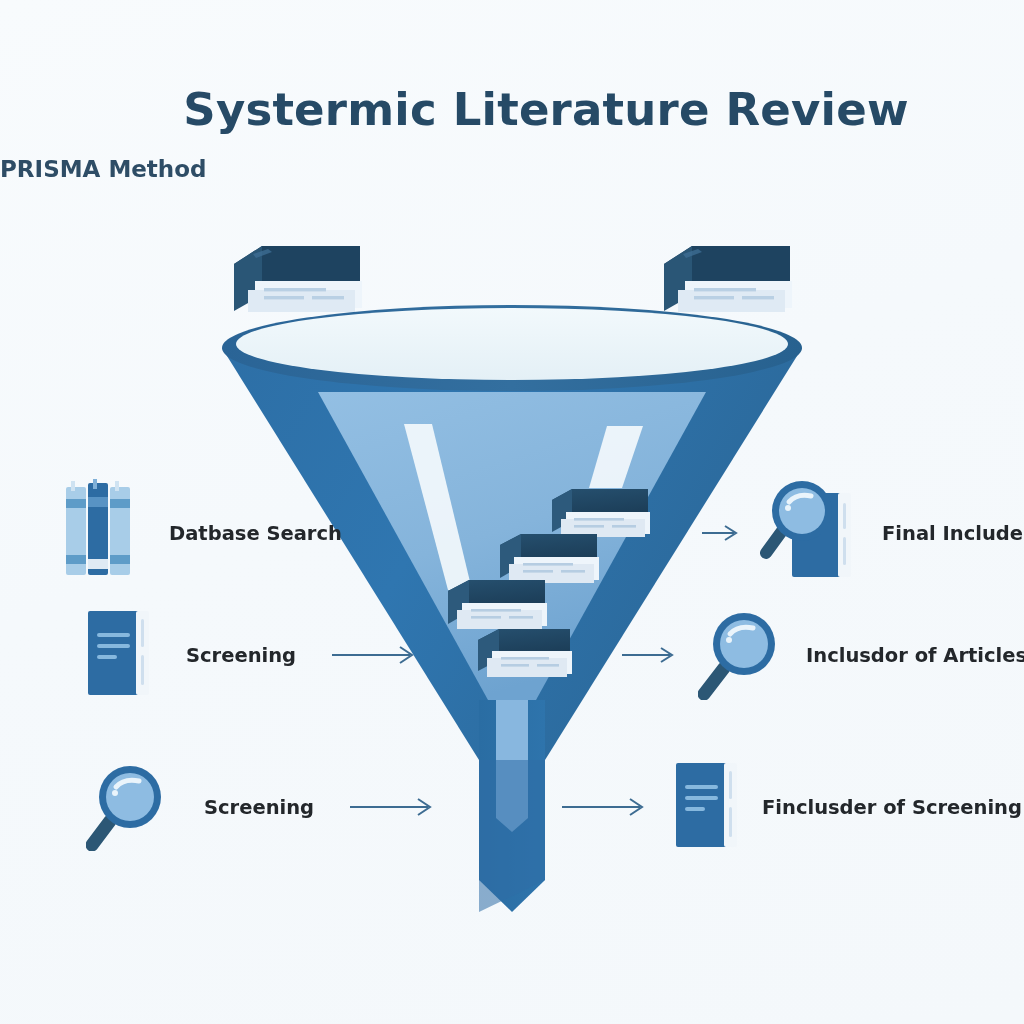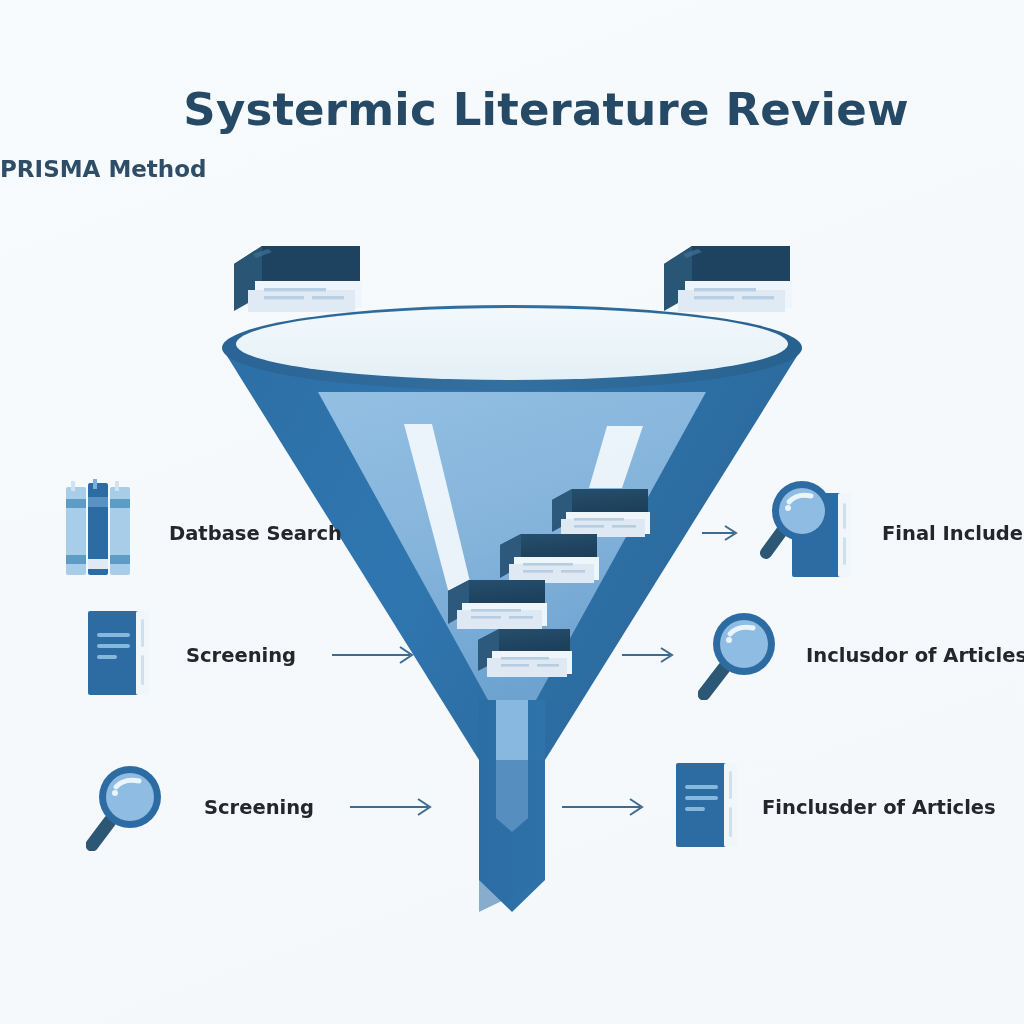--- a/index.html
+++ b/index.html
@@ -328,16 +328,16 @@
         <rect x="2" y="2" width="52" height="84" rx="2" fill="#2d6ca3"></rect>
         <rect x="50" y="2" width="13" height="84" rx="2" fill="#f1f6fa"></rect>
         <rect x="55" y="10" width="3" height="28" rx="1.5" fill="#cfdfee"></rect>
         <rect x="55" y="46" width="3" height="30" rx="1.5" fill="#cfdfee"></rect>
         <rect x="11" y="24" width="33" height="4" rx="2" fill="#86b8de"></rect>
         <rect x="11" y="35" width="33" height="4" rx="2" fill="#86b8de"></rect>
         <rect x="11" y="46" width="20" height="4" rx="2" fill="#86b8de"></rect>
       </svg>
     </div>
     <div class="gap-md"></div>
-    <div class="row-label">Finclusder of Articles</div>
+    <div class="row-label">Finclusder of Screening</div>
   </div>
 
 </div>
 
 </body></html>

